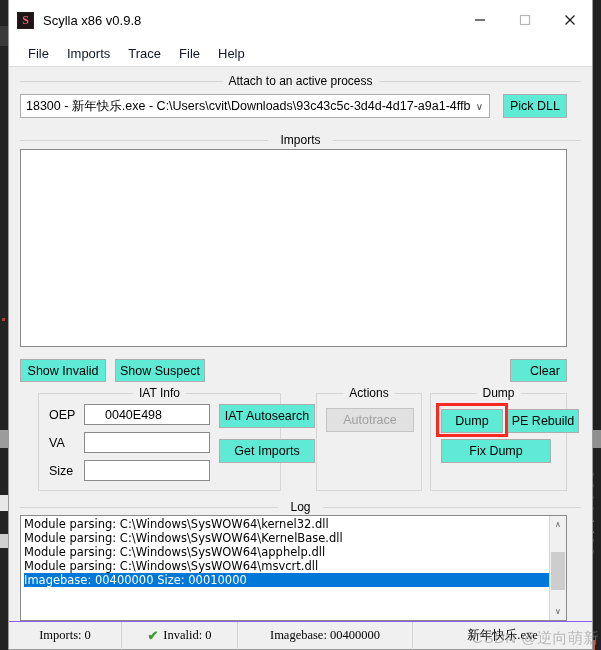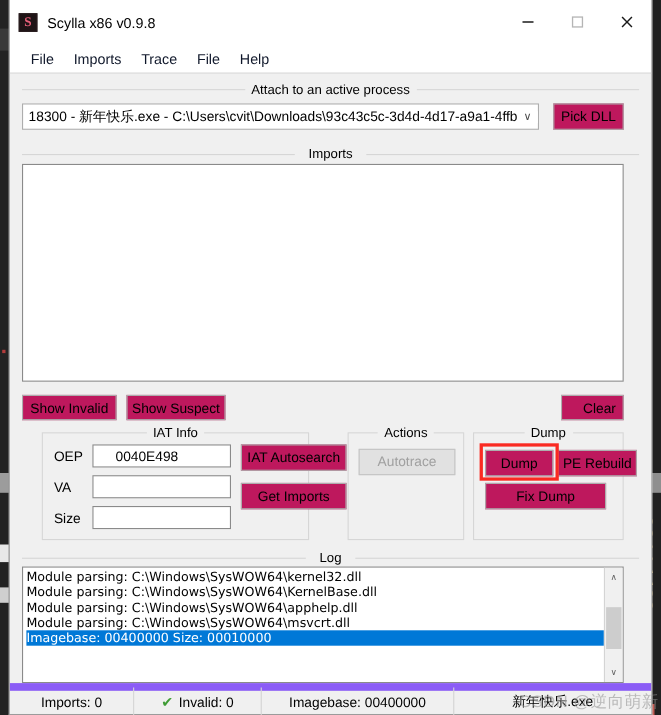--- a/index.html
+++ b/index.html
@@ -156,21 +156,21 @@
   .combo .arrow {
     width: 19px; flex: 0 0 19px;
     display: flex; align-items: center; justify-content: center;
     color: #4a4a4a; font-size: 10px;
     background: #ffffff;
   }
 
   
   .btn {
     position: absolute;
-    background: #be185d;
+    background: #5eead4;
     border: 1px solid #adadad;
     font-size: 12.5px;
     color: #000;
     display: flex; align-items: center; justify-content: center;
     user-select: none;
   }
   .btn.disabled {
     color: #a0a0a0;
     background: #e1e1e1;
     border-color: #c4c4c4;
@@ -240,26 +240,27 @@
     position: absolute; left: 1px; right: 1px;
     top: 36px; height: 38px;
     background: #cdcdcd;
   }
 
   
   .statusbar {
     flex: 0 0 auto;
     height: 28px;
     background: #f0f0f0;
-    border-top: 7px solid #8b5cf6;
+    border-top: 1px solid #8b5cf6;
     display: flex;
     align-items: center;
     font-size: 12.5px;
     color: #000;
     position: relative;
+    font-family: Liberation Serif, serif;
   }
   .status-cell {
     height: 28px;
     display: flex; align-items: center; justify-content: center;
     border-right: 1px solid #d4d4d4;
     gap: 5px;
     overflow: hidden;
     white-space: nowrap;
   }
   .status-cell.c1 { width: 113px; }

